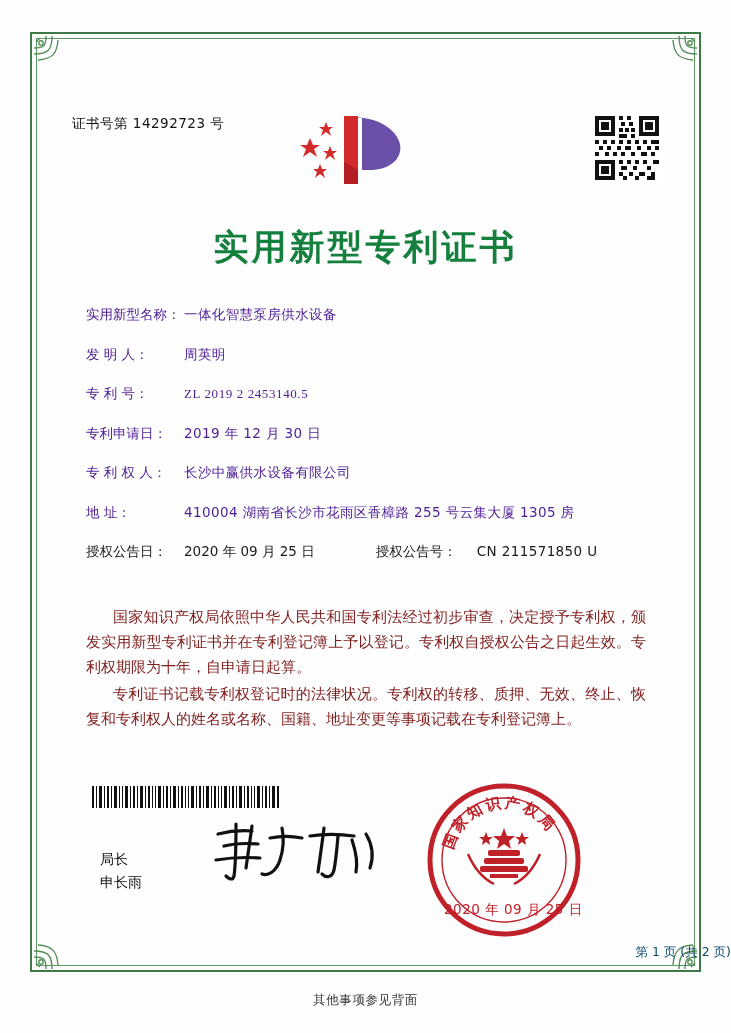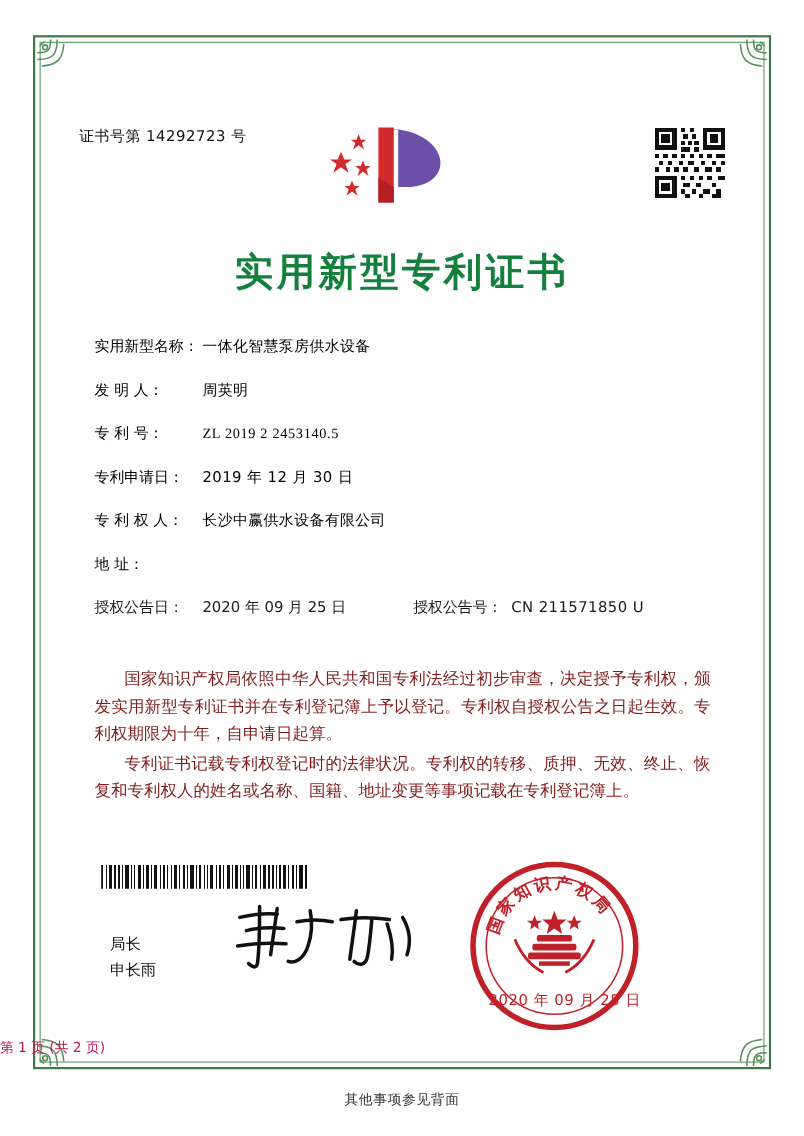--- a/index.html
+++ b/index.html
@@ -91,21 +91,21 @@
     position: absolute;
     left: 86px; top: 306px;
     width: 560px;
   }
   .field-row {
     display: flex;
     align-items: baseline;
     margin-bottom: 21.5px;
     font-family: "DejaVu Sans", sans-serif;
     font-size: 13.5px;
-    color: #000000;
+    color: #4c1d95;
   }
   .field-label {
     width: 98px;
     flex: 0 0 98px;
     letter-spacing: 0px;
     white-space: nowrap;
   }
   .field-value {
     flex: 1 1 auto;
     letter-spacing: .4px;
@@ -116,21 +116,21 @@
     display: flex;
     align-items: baseline;
     font-family: "DejaVu Sans", sans-serif;
     font-size: 13.5px;
     margin-bottom: 0;
   }
   .grant-row .g2-label {
     margin-left: 61px;
     white-space: nowrap;
   }
-  .grant-row .g2-value { margin-left: 8px; letter-spacing:.4px;}
+  .grant-row .g2-value { margin-left: 20px; letter-spacing:.4px;}
 
   
   .paras {
     position: absolute;
     left: 86px; top: 606px;
     width: 560px;
     font-family: Liberation Mono, monospace;
     font-size: 15px;
     line-height: 25px;
     text-align: justify;
@@ -179,24 +179,24 @@
     left: 444px; top: 901px;
     font-family: "DejaVu Sans", sans-serif;
     font-size: 13.5px;
     color: #c02028;
     letter-spacing: .5px;
   }
 
   .page-num {
     position: absolute;
     left: 0; right: 0; top: 944px;
-    text-align: left;
+    text-align: right;
     font-family: "DejaVu Sans", sans-serif;
     font-size: 12.5px;
-    color: #be185d;
+    color: #0c4a6e;
   }
 
   .footnote {
     position: absolute;
     left: 0; right: 0; top: 992px;
     text-align: center;
     font-family: "DejaVu Sans", sans-serif;
     font-size: 12.5px;
     color: #333;
     letter-spacing: .6px;
@@ -349,20 +349,21 @@
     <div class="field-row">
       <div class="field-label">专利申请日：</div>
       <div class="field-value">2019 年 12 月 30 日</div>
     </div>
     <div class="field-row">
       <div class="field-label">专 利 权 人：</div>
       <div class="field-value">长沙中赢供水设备有限公司</div>
     </div>
     <div class="field-row">
       <div class="field-label">地 址：</div>
+      <div class="field-value">410004 湖南省长沙市花雨区香樟路 255 号云集大厦 1305 房</div>
     </div>
     <div class="grant-row">
       <div class="field-label">授权公告日：</div>
       <div>2020 年 09 月 25 日</div>
       <div class="g2-label">授权公告号：</div>
       <div class="g2-value">CN 211571850 U</div>
     </div>
   </div>
 
   <div class="paras">

